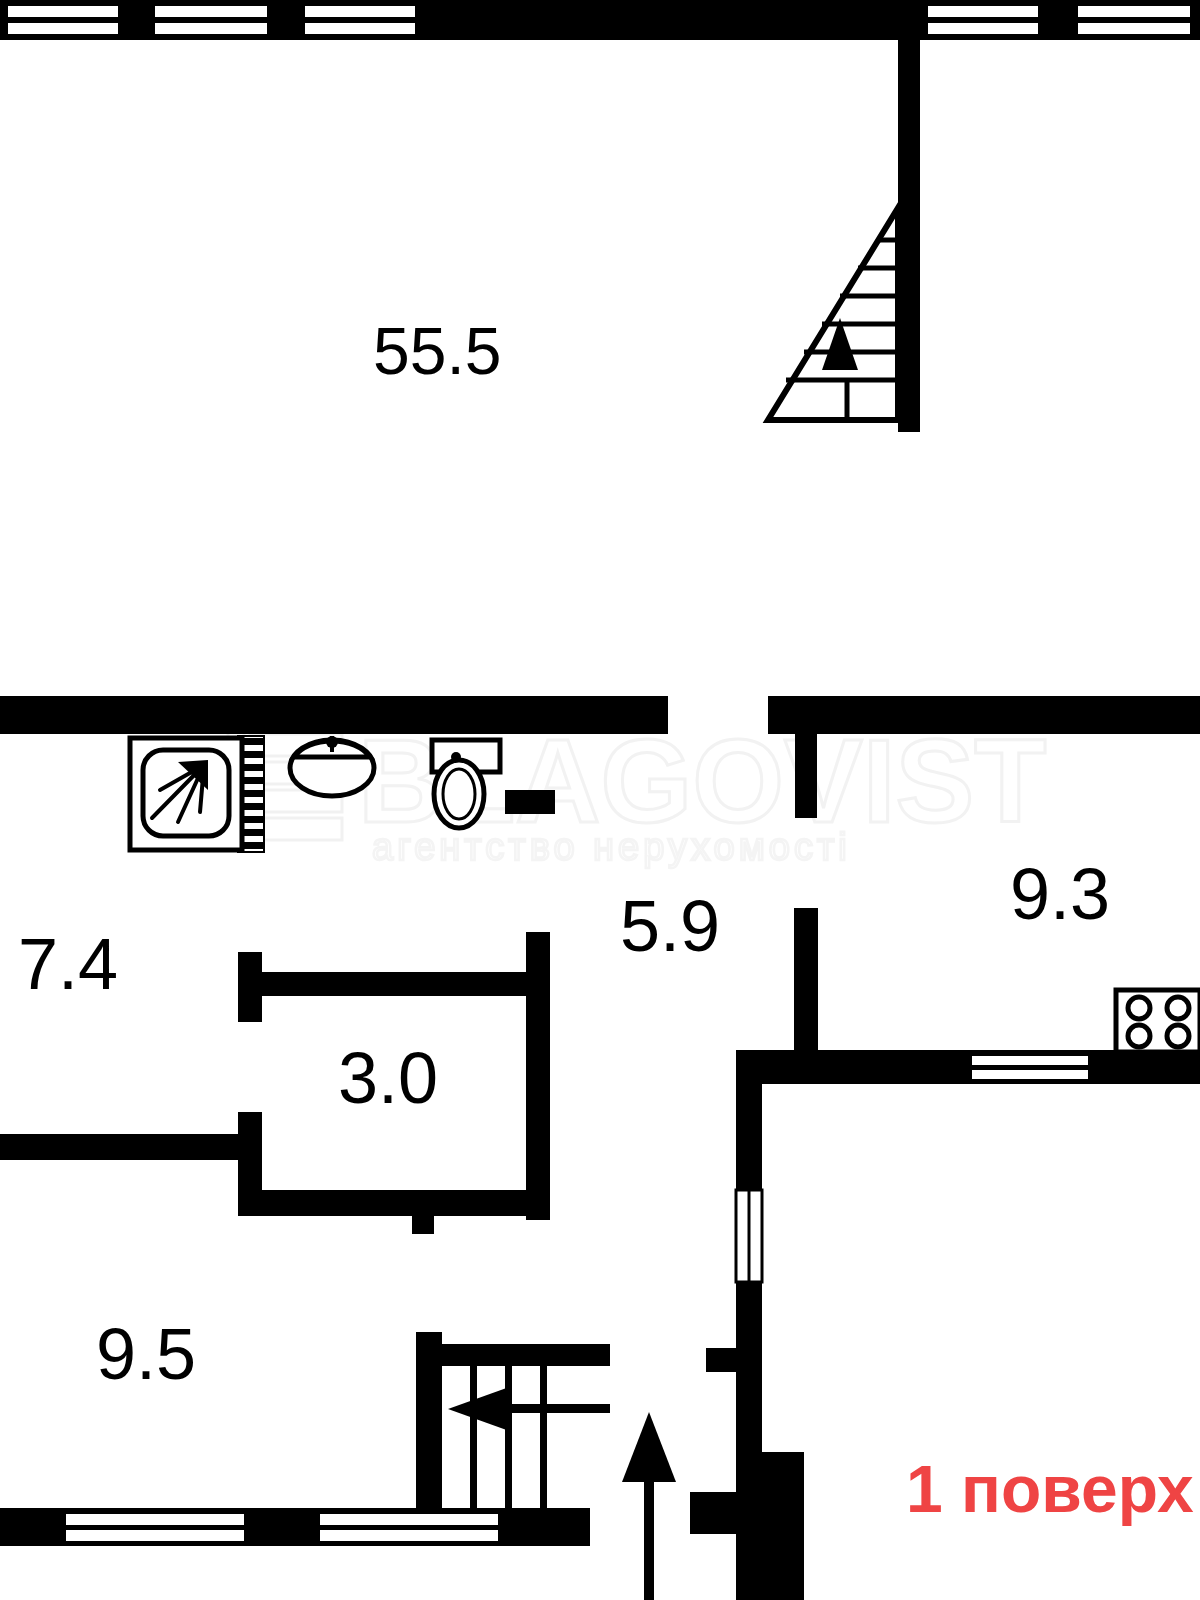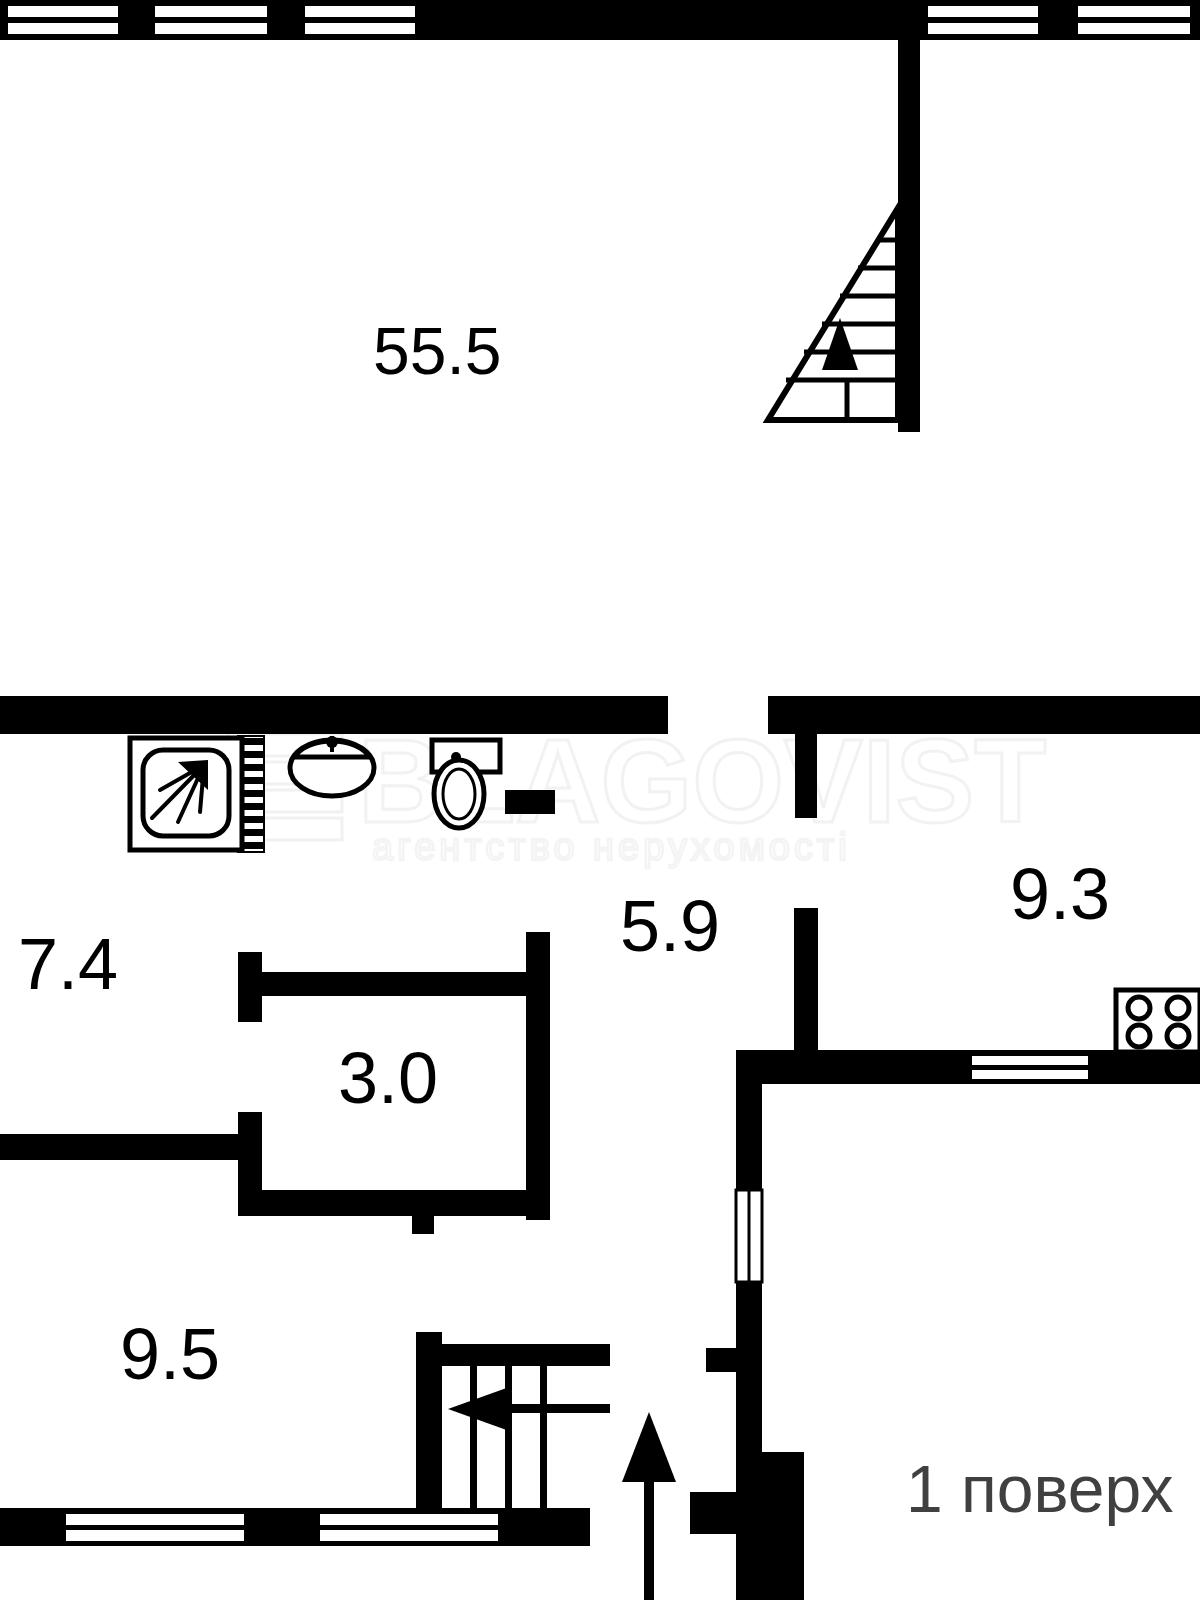--- a/index.html
+++ b/index.html
@@ -30,22 +30,22 @@
     font-weight: 400;
     color: #000000;
     letter-spacing: 0px;
     white-space: nowrap;
     line-height: 1;
   }
   .floor-label {
     position: absolute;
     font-family: "Liberation Sans", sans-serif;
     font-size: 66px;
-    font-weight: 400;
-    color: #404040;
+    font-weight: 700;
+    color: #ef4444;
     white-space: nowrap;
     line-height: 1;
   }
   .wm-main {
     position: absolute;
     left: 0;
     top: 700px;
     width: 1200px;
     height: 170px;
     pointer-events: none;
@@ -281,17 +281,17 @@
   <div class="area-label" style="left:360px; top:318px; font-size:66px;margin-left:13px;">55.5</div>
 
   <div class="area-label" style="left:18px; top:928px;">7.4</div>
 
   <div class="area-label" style="left:338px; top:1042px;">3.0</div>
 
   <div class="area-label" style="left:620px; top:890px;">5.9</div>
 
   <div class="area-label" style="left:1010px; top:858px;">9.3</div>
 
-  <div class="area-label" style="left:120px; top:1318px;">9.5</div>
+  <div class="area-label" style="left:96px; top:1318px;">9.5</div>
 
   <div class="floor-label" style="left:906px; top:1456px;">1 поверх</div>
 
 </div>
 
 </body></html>

